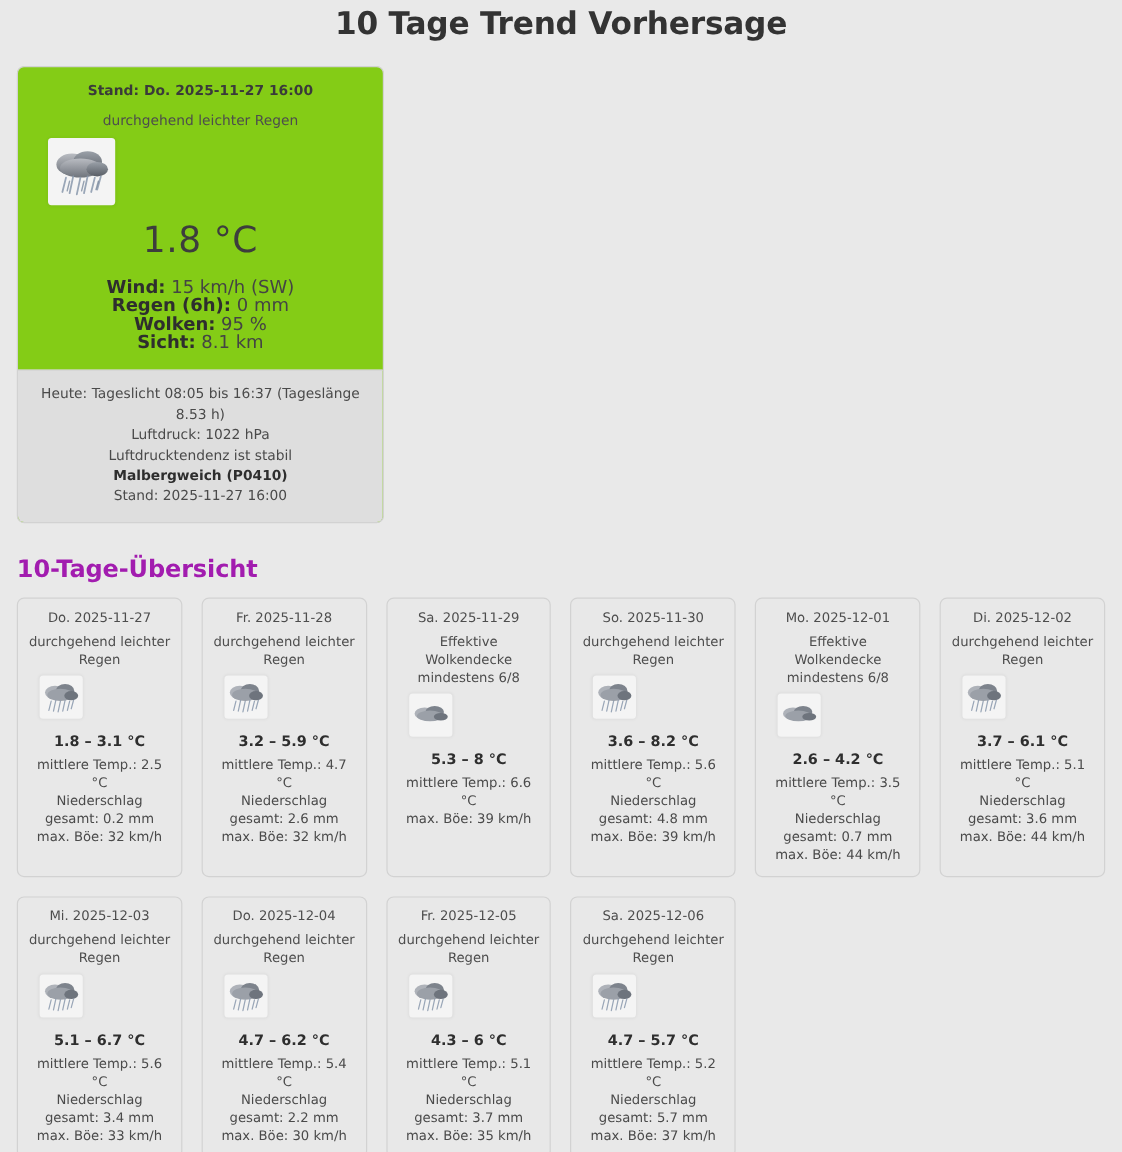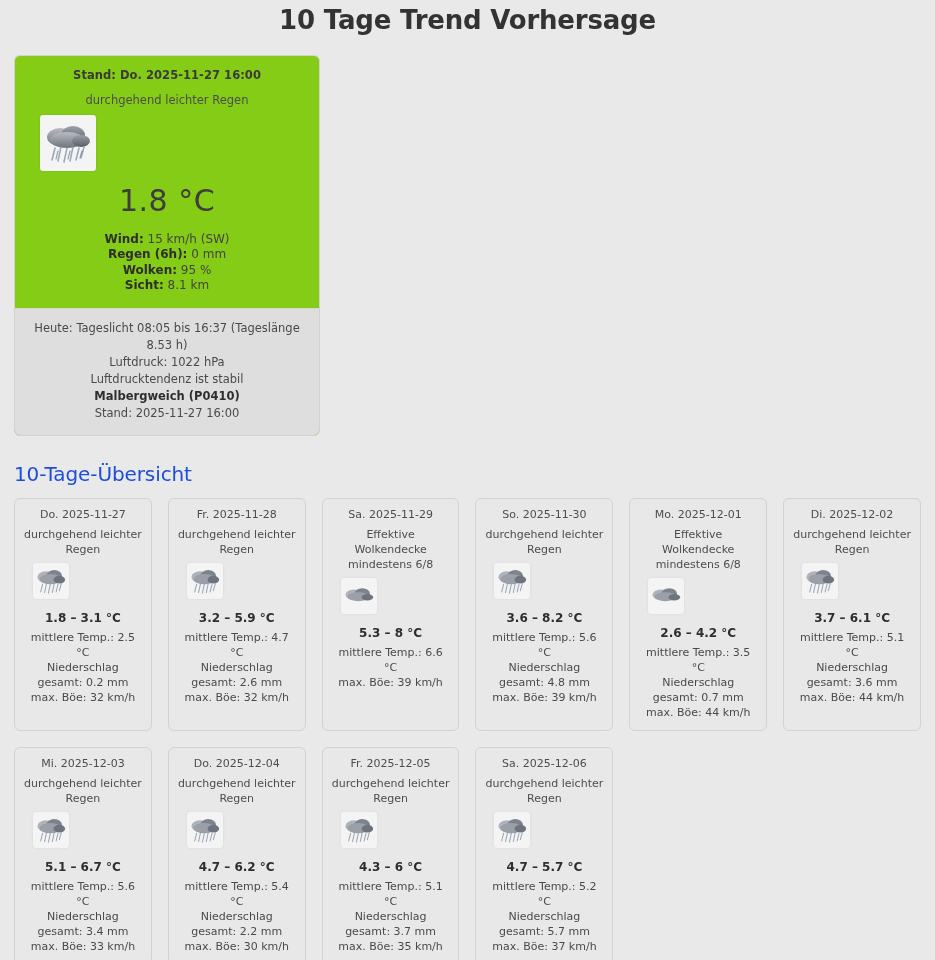--- a/index.html
+++ b/index.html
@@ -25,23 +25,23 @@
     font-size: 26px;
     font-weight: bold;
     letter-spacing: -0.2px;
     margin: 4px 0 18px 0;
     color: #333333;
     line-height: 1.25;
     text-align: center;
   }
   h2.section-title {
     font-size: 20px;
-    font-weight: normal;
+    font-weight: bold;
     margin: 26px 0 12px 0;
-    color: #1d4ed8;
+    color: #a21caf;
     letter-spacing: -0.1px;
   }
 
   
   .current-card {
     width: 306px;
     border: 1px solid #d2d2d2;
     border-radius: 6px;
     background: #84cc16;
     box-sizing: border-box;
@@ -86,21 +86,21 @@
   .wx-icon svg { display: block; width: 100%; height: 100%; }
 
   .current-temp {
     font-size: 30px;
     font-weight: normal;
     color: #3d3d3d;
     margin: 6px 0 14px 0;
     letter-spacing: 0.5px;
   }
   .current-details {
-    font-size: 12px;
+    font-size: 15px;
     line-height: 15.5px;
     color: #444;
     text-align: center;
   }
   .current-details .lbl { font-weight: bold; color: #2e2e2e; }
   .current-bottom {
     border-top: 1px solid #d4d4d4;
     background: #dedede;
     padding: 11px 12px 13px 12px;
     text-align: center;

